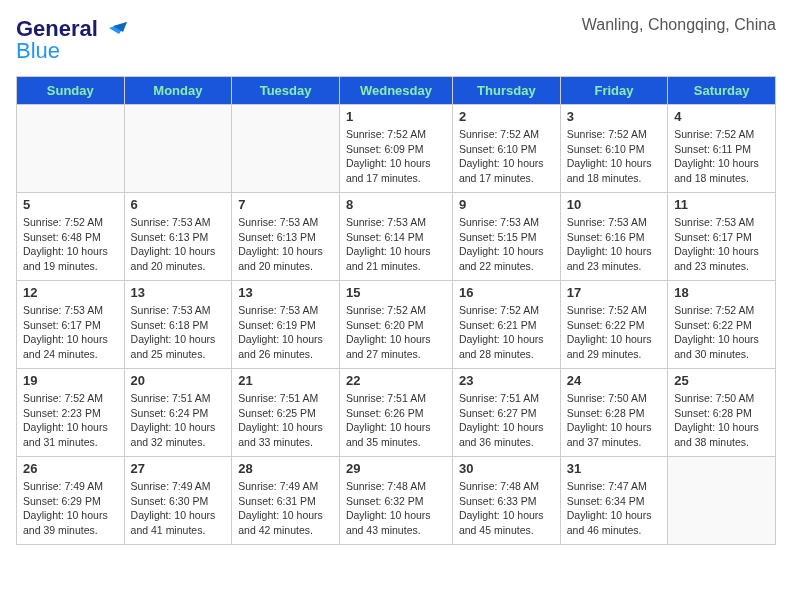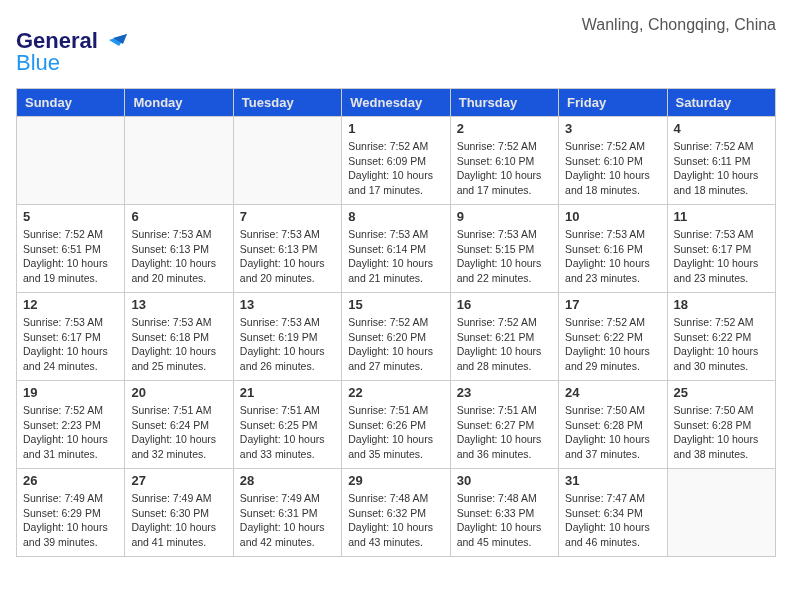--- a/index.html
+++ b/index.html
@@ -33,23 +33,23 @@
       font-size: 16px;
       color: #555;
     }
     .calendar {
       width: 100%;
       border-collapse: collapse;
       border: 1px solid #ccc;
     }
     .calendar th {
       background-color: #1a56db;
-      color: #e5e5e5;
-      text-align: left;
-      padding: 6px 8px;
+      color: #86efac;
+      text-align: center;
+      padding: 6px 20px;
       font-size: 13px;
       border: 1px solid #ccc;
     }
     .calendar td {
       vertical-align: top;
       border: 1px solid #ccc;
       padding: 4px 6px;
       width: 108px;
       min-height: 80px;
       font-size: 11px;
@@ -71,21 +71,21 @@
     }
     tr.week-row td {
       height: 88px;
     }
   </style>
 </head>
 <body>
 
 <div class="header">
   <div class="logo">
-    <div style="display:flex;align-items:center;gap:1px;margin-top:12px;">
+    <div style="display:flex;align-items:center;gap:1px;">
       <div style="position:relative;display:inline-block;">
         <span style="font-size:22px;font-weight:bold;color:#1a1a6e;">General</span>
       </div>
       <svg width="28" height="22" viewBox="0 0 28 22">
         <polygon points="10,10 28,4 20,16" fill="#2196F3"></polygon>
         <polygon points="14,8 28,4 24,14" fill="#1565C0"></polygon>
       </svg>
     </div>
     <span style="font-size:22px;font-weight:normal;color:#2196F3;margin-top:-4px;">Blue</span>
   </div>
@@ -133,21 +133,21 @@
           <div class="day-num">4</div>
           <div class="day-info">Sunrise: 7:52 AM
 Sunset: 6:11 PM
 Daylight: 10 hours and 18 minutes.</div>
         </td>
       </tr>
       <tr class="week-row">
         <td>
           <div class="day-num">5</div>
           <div class="day-info">Sunrise: 7:52 AM
-Sunset: 6:51 PM
+Sunset: 6:48 PM
 Daylight: 10 hours and 19 minutes.</div>
         </td>
         <td>
           <div class="day-num">6</div>
           <div class="day-info">Sunrise: 7:53 AM
 Sunset: 6:13 PM
 Daylight: 10 hours and 20 minutes.</div>
         </td>
         <td>
           <div class="day-num">7</div>

